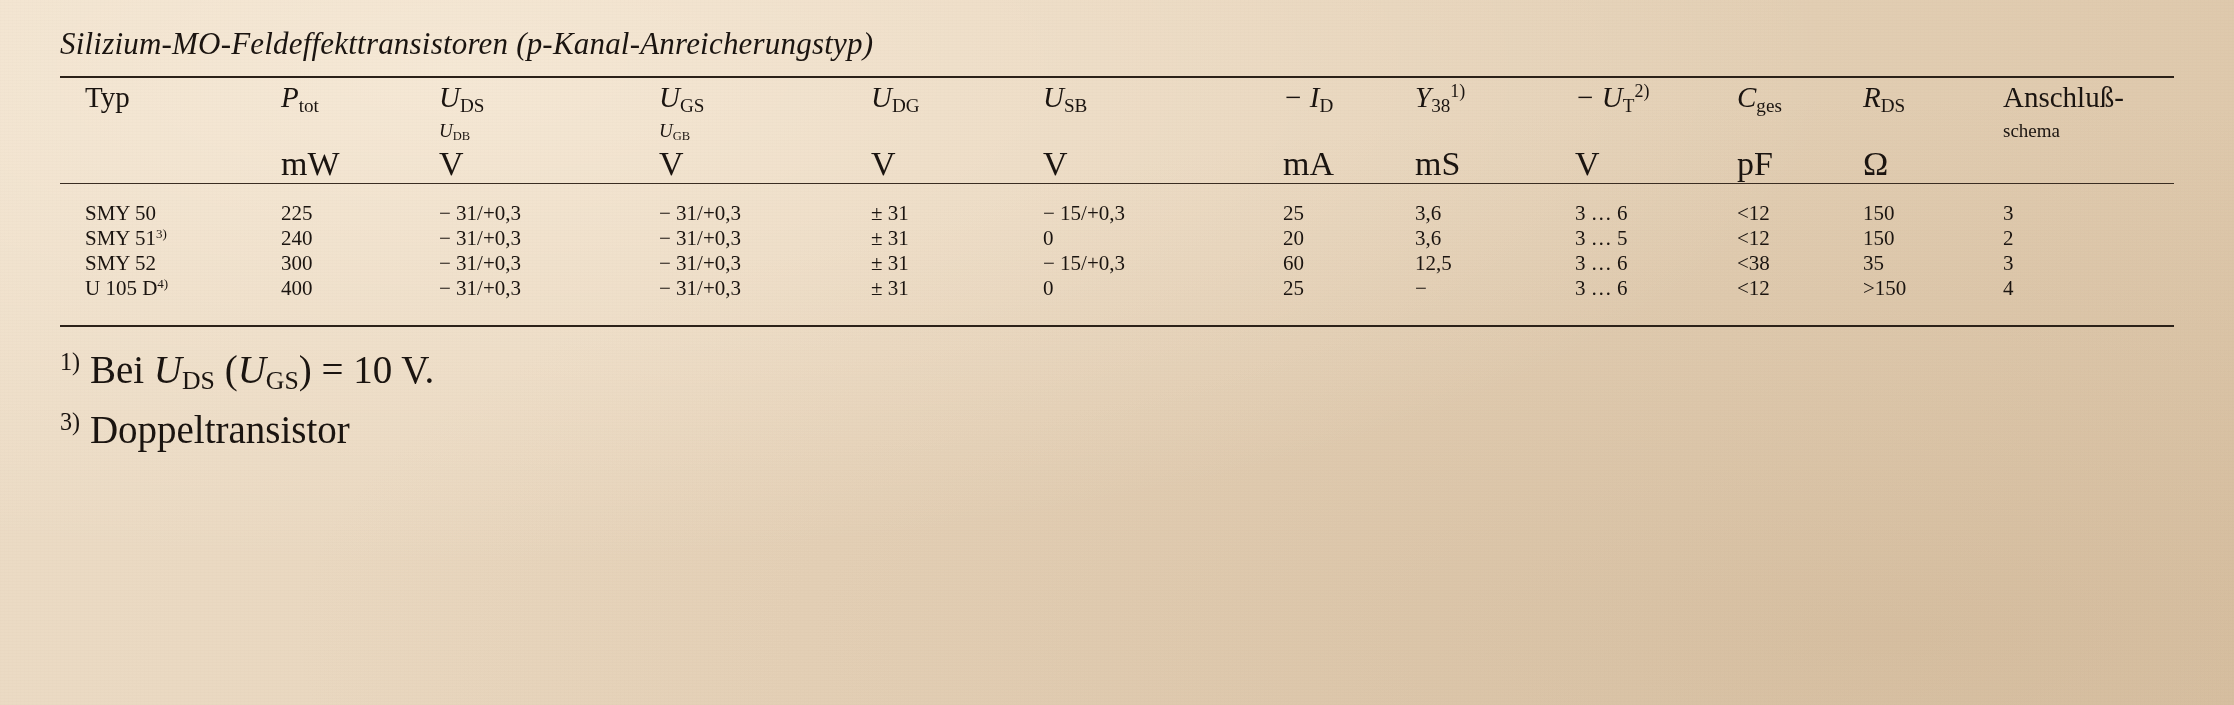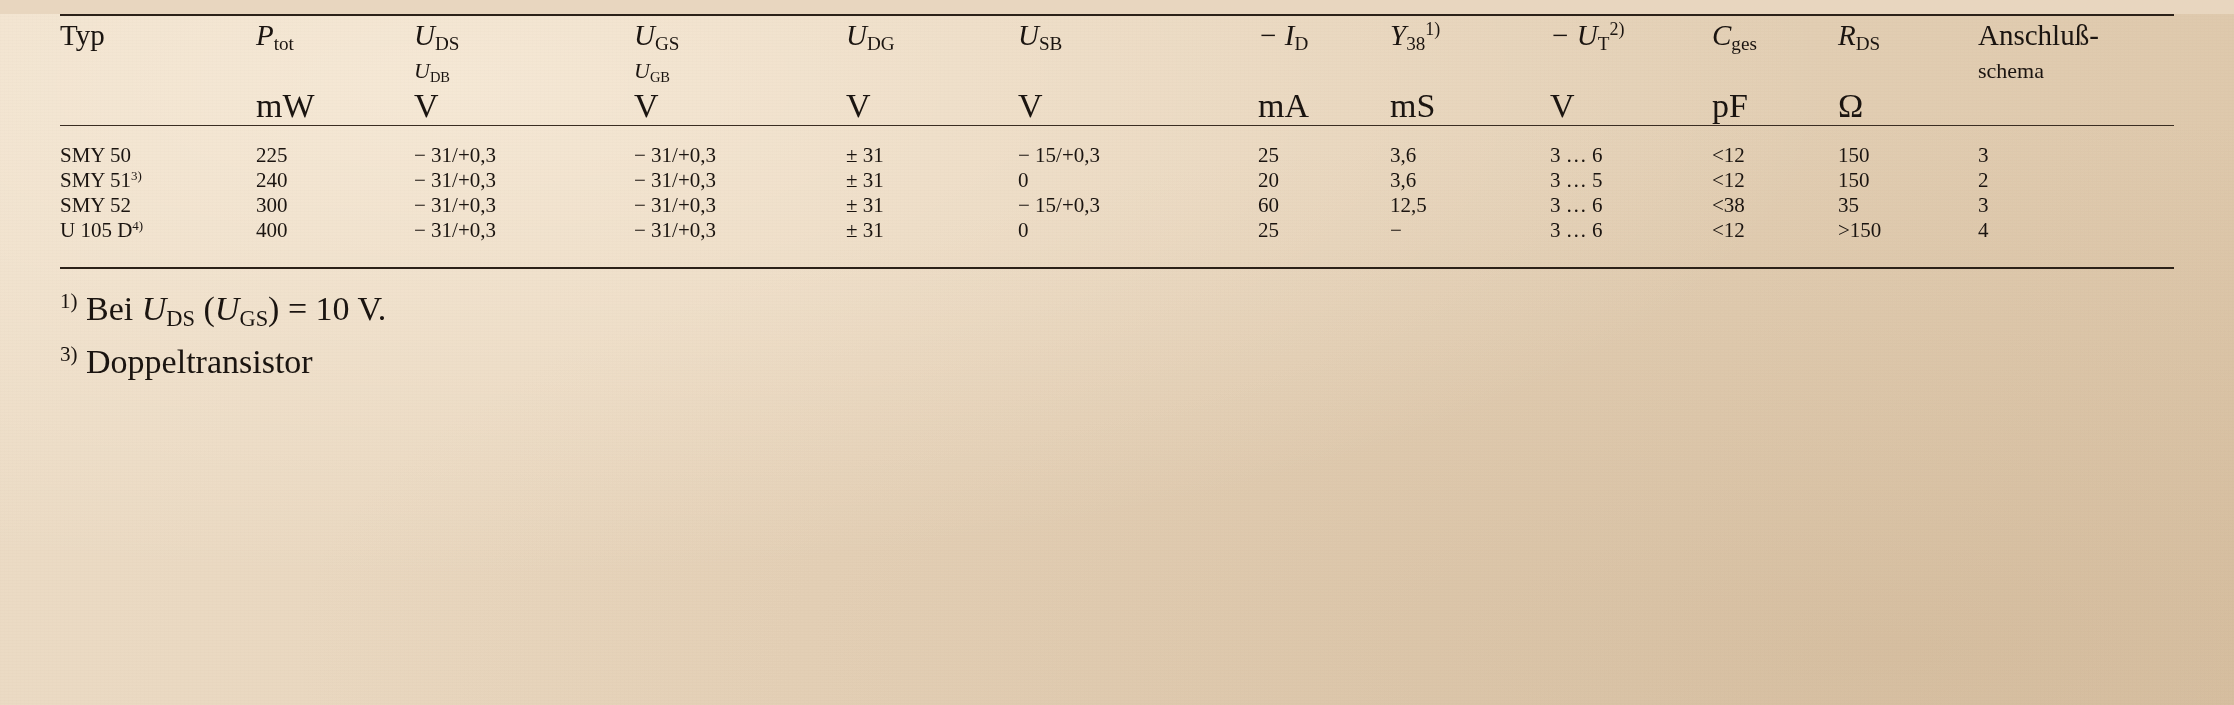--- a/index.html
+++ b/index.html
@@ -51,20 +51,21 @@
     border-top: 2px solid #2b2118;
     margin: 0;
   }
   .rule.thin { border-top: 1.5px solid #3a2d22; }
   .rule.top { margin-top: 14px; }
 
   table.tbl {
     width: 2114px;
     border-collapse: collapse;
     font-size: 28px;
+    margin-left: 25px;
   }
   table.tbl td, table.tbl th {
     padding: 0;
     text-align: left;
     vertical-align: top;
     font-weight: normal;
     white-space: nowrap;
   }
 
   
@@ -75,47 +76,51 @@
   .c4 { width: 172px; }
   .c5 { width: 240px; }
   .c6 { width: 132px; }
   .c7 { width: 160px; }
   .c8 { width: 162px; }
   .c9 { width: 126px; }
   .c10 { width: 140px; }
   .c11 { width: auto; }
 
   .hdr-row td { padding-top: 16px; line-height: 1.32; font-size: 29px; }
-  .hdr-row2 td { line-height: 1.32; font-size: 22px; }
+  .hdr-row2 td { line-height: 1.32; font-size: 19px; }
   .unit-row td { padding-top: 12px; padding-bottom: 16px; font-size: 34px; }
 
   .body-row td { padding-top: 9px; padding-bottom: 9px; font-size: 21px; }
   .body-row.first td { padding-top: 17px; }
   .body-row.last td { padding-bottom: 24px; }
 
   i.v { font-style: italic; }
   sub { font-size: 0.66em; vertical-align: -0.25em; font-style: normal; }
   sup { font-size: 0.62em; vertical-align: 0.55em; font-style: normal; }
 
   .foot {
     display: flex;
     padding-top: 14px;
-    font-size: 34px;
+    font-size: 39px;
     line-height: 1.5;
   }
   .foot-col { }
   .foot-col.left { width: 900px; }
   .foot-line { white-space: nowrap; }
 </style>
 </head>
 <body>
 
 <div class="page">
   <div class="grain"></div>
 
+  <div class="title">
+    <span class="main">Silizium-MO-Feldeffekttransistoren</span>
+    <span class="sub">(p-Kanal-Anreicherungstyp)</span>
+  </div>
 
   <div class="rule top"></div>
 
   <table class="tbl">
     <tbody>
         <tr class="hdr-row">
       <td class="c0"><span>Typ</span></td>
       <td class="c1"><i class="v">P</i><sub>tot</sub></td>
       <td class="c2"><i class="v">U</i><sub>DS</sub></td>
       <td class="c3"><i class="v">U</i><sub>GS</sub></td>

